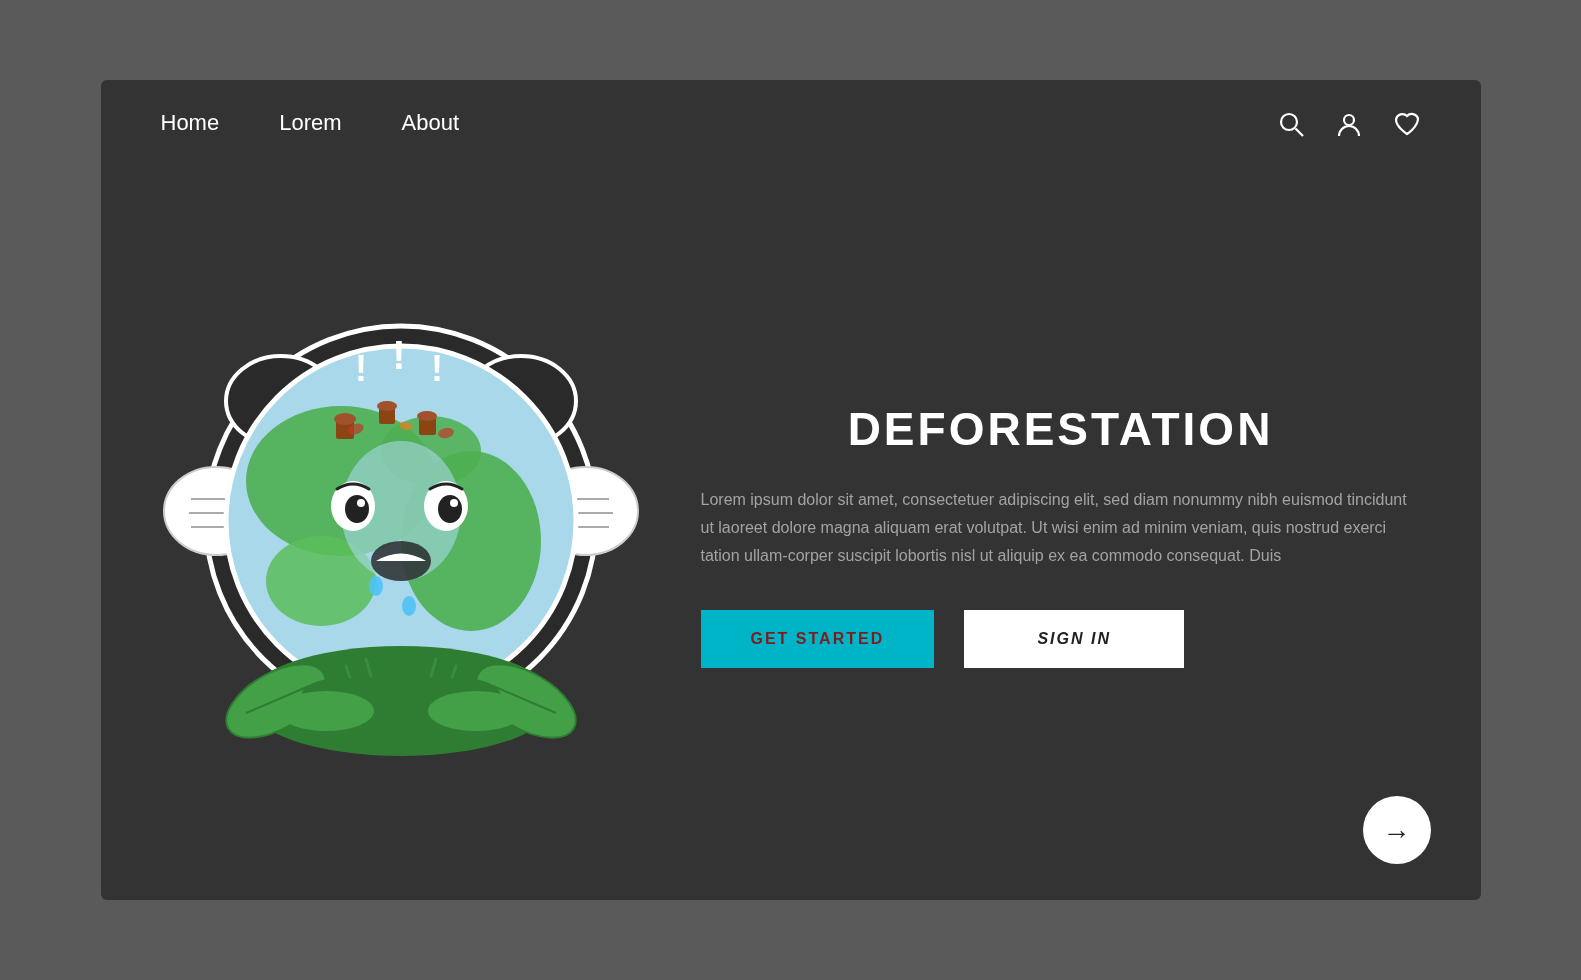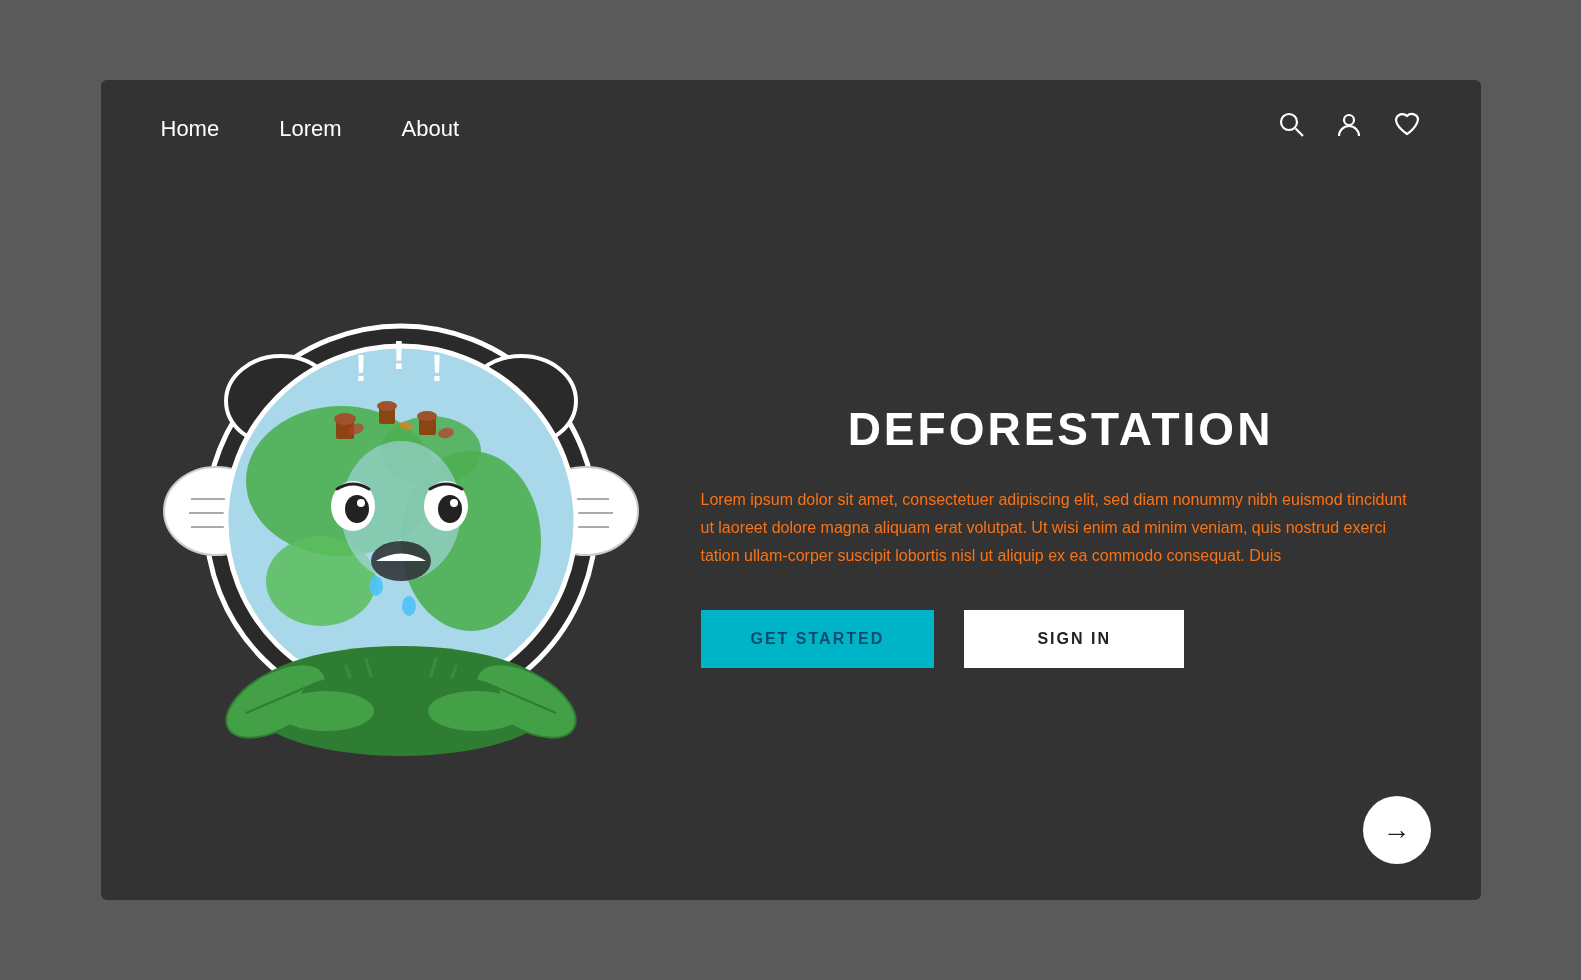--- a/index.html
+++ b/index.html
@@ -21,21 +21,21 @@
       border-radius: 6px;
       position: relative;
       overflow: hidden;
       display: flex;
       flex-direction: column;
     }
 
     
     .navbar {
       display: flex;
-      align-items: flex-end;
+      align-items: flex-start;
       padding: 30px 60px;
       gap: 7px;
     }
 
     .nav-links {
       display: flex;
       gap: 60px;
     }
 
     .nav-link {
@@ -96,53 +96,54 @@
     .page-title {
       color: #ffffff;
       font-size: 46px;
       font-weight: 600;
       letter-spacing: 3px;
       text-align: center;
       margin-top: 38px;
     }
 
     .description {
-      color: #f97316;
+      color: #a3a3a3;
       font-size: 16px;
       line-height: 1.75;
     }
 
     .buttons-row {
       display: flex;
       gap: 30px;
       margin-top: 10px;
     }
 
     .btn-get-started {
       background: #00b4c8;
-      color: #0c4a6e;
+      color: #7f1d1d;
       border: none;
       padding: 20px 50px;
       font-size: 16px;
       font-weight: 700;
       letter-spacing: 2px;
       cursor: pointer;
       min-width: 220px;
     }
 
     .btn-sign-in {
       background: #ffffff;
       color: #222222;
       border: none;
       padding: 20px 58px;
       font-size: 16px;
       font-weight: 700;
       letter-spacing: 2px;
       cursor: pointer;
       min-width: 220px;
+      font-style: italic;
     }
 
     
     .arrow-btn {
       position: absolute;
       bottom: 36px;
       right: 50px;
       width: 68px;
       height: 68px;
       border-radius: 50%;

